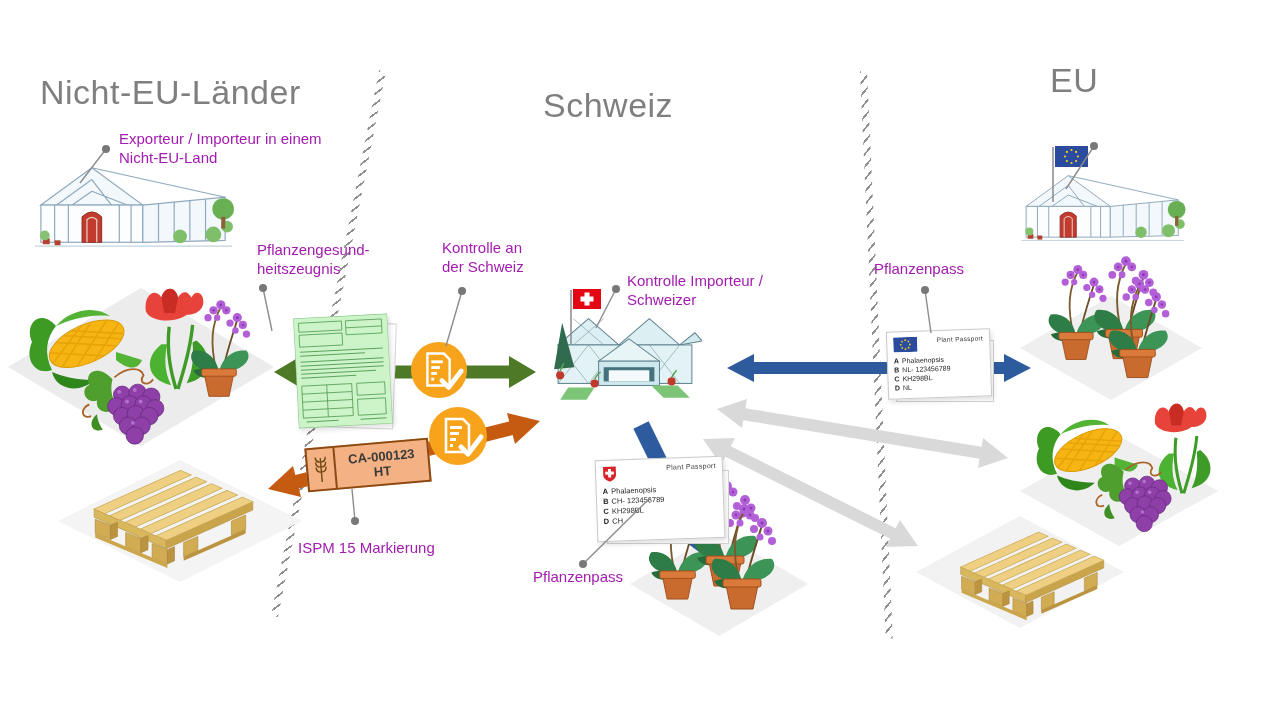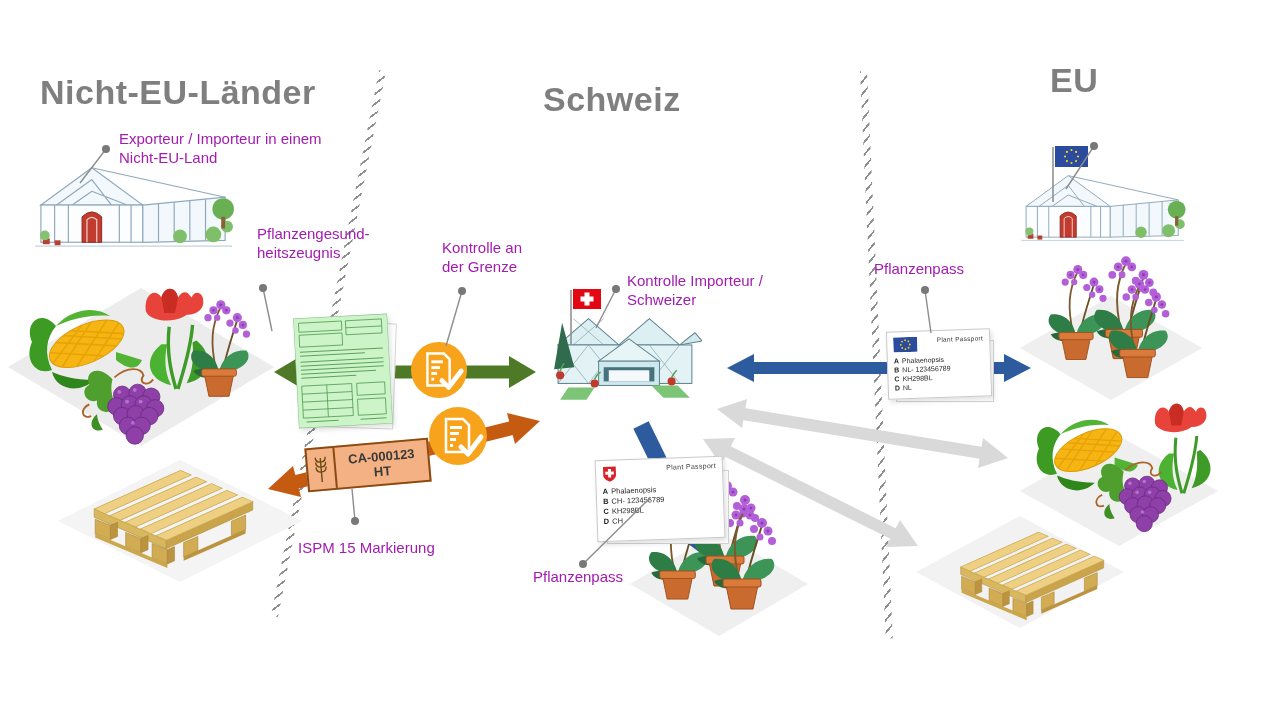--- a/index.html
+++ b/index.html
@@ -1,19 +1,19 @@
 <!DOCTYPE html>
 <html><head>
 <meta charset="utf-8">
 <style>
   html,body{margin:0;padding:0;background:#fff;}
   .stage{position:relative;width:1280px;height:720px;background:#fff;overflow:hidden;
          font-family:"Liberation Sans", sans-serif;}
   .abs{position:absolute;}
-  .hd{position:absolute;z-index:8;font-weight:bold;font-size:34px;color:#7F7F7F;letter-spacing:.5px;white-space:nowrap;}
+  .hd{position:absolute;z-index:8;font-weight:normal;font-size:34px;color:#7F7F7F;letter-spacing:.5px;white-space:nowrap;}
   .lbl{position:absolute;z-index:8;font-size:15px;line-height:19px;color:#a21caf;white-space:nowrap;}
   .hatch{position:absolute;width:7px;z-index:1;
          background:repeating-linear-gradient(-48deg,#8f8f8f 0 1.8px,transparent 1.8px 8px);}
   svg.layer{position:absolute;left:0;top:0;pointer-events:none;}
   .doc{position:absolute;z-index:5;background:#fff;border:1px solid #C9C9C9;box-shadow:2px 3px 5px rgba(0,0,0,.12);}
   .docback{position:absolute;z-index:4;background:#fff;border:1px solid #D4D4D4;}
   .pass-head{display:flex;justify-content:space-between;align-items:flex-start;padding:5px 6px 0 6px;}
   .pass-title{font-size:7px;color:#3a3a3a;letter-spacing:.3px;}
   .pass-lines{padding:4px 0 0 6px;font-size:7.5px;line-height:10px;color:#1f1f1f;}
   .pass-lines b{margin-right:3px;}
@@ -228,21 +228,21 @@
           <circle cx="19" cy="12.5" r="1.1"></circle>
             <circle cx="20.9" cy="7.9" r="1.1"></circle>
           <circle cx="25.5" cy="6" r="1.1"></circle>
             <circle cx="30.1" cy="7.9" r="1.1"></circle>
         </g>
       </symbol>
     </defs>
   </svg>
 
   <div class="hd" style="left:40px;top:73px">Nicht-EU-Länder</div>
-  <div class="hd" style="left:543px;top:80px">Schweiz</div>
+  <div class="hd" style="left:543px;top:86px">Schweiz</div>
   <div class="hd" style="left:1050px;top:61px">EU</div>
 
   <div class="hatch" style="left:379px;top:71px;height:556px;transform:rotate(11.2deg);transform-origin:3.5px 0;"></div>
   <div class="hatch" style="left:860px;top:71px;height:568px;transform:rotate(-2.6deg);transform-origin:3.5px 0;"></div>
 
   <svg class="plat" style="left:8px;top:288px" width="266" height="158">
       <polygon points="133,0 266,79 133,158 0,79" fill="#ECECEC"></polygon>
     </svg>
   <svg class="plat" style="left:58px;top:460px" width="244" height="122">
       <polygon points="122,0 244,61 122,122 0,61" fill="#F4F4F4"></polygon>
@@ -469,27 +469,27 @@
         <circle cx="583" cy="564" r="4"></circle>
       <circle cx="925" cy="290" r="4"></circle>
         <circle cx="1094" cy="146" r="4"></circle>
     </g>
   </svg>
 
   <div class="lbl" style="left:119px;top:129px">
     <div>Exporteur / Importeur in einem</div>
       <div>Nicht-EU-Land</div>
   </div>
-  <div class="lbl" style="left:257px;top:224px">
+  <div class="lbl" style="left:257px;top:240px">
     <div>Pflanzengesund-</div>
       <div>heitszeugnis</div>
   </div>
   <div class="lbl" style="left:442px;top:238px">
     <div>Kontrolle an</div>
-      <div>der Grenze</div>
+      <div>der Schweiz</div>
   </div>
   <div class="lbl" style="left:627px;top:271px">
     <div>Kontrolle Importeur /</div>
       <div>Schweizer</div>
   </div>
   <div class="lbl" style="left:298px;top:538px">
     <div>ISPM 15 Markierung</div>
   </div>
   <div class="lbl" style="left:533px;top:567px">
     <div>Pflanzenpass</div>

